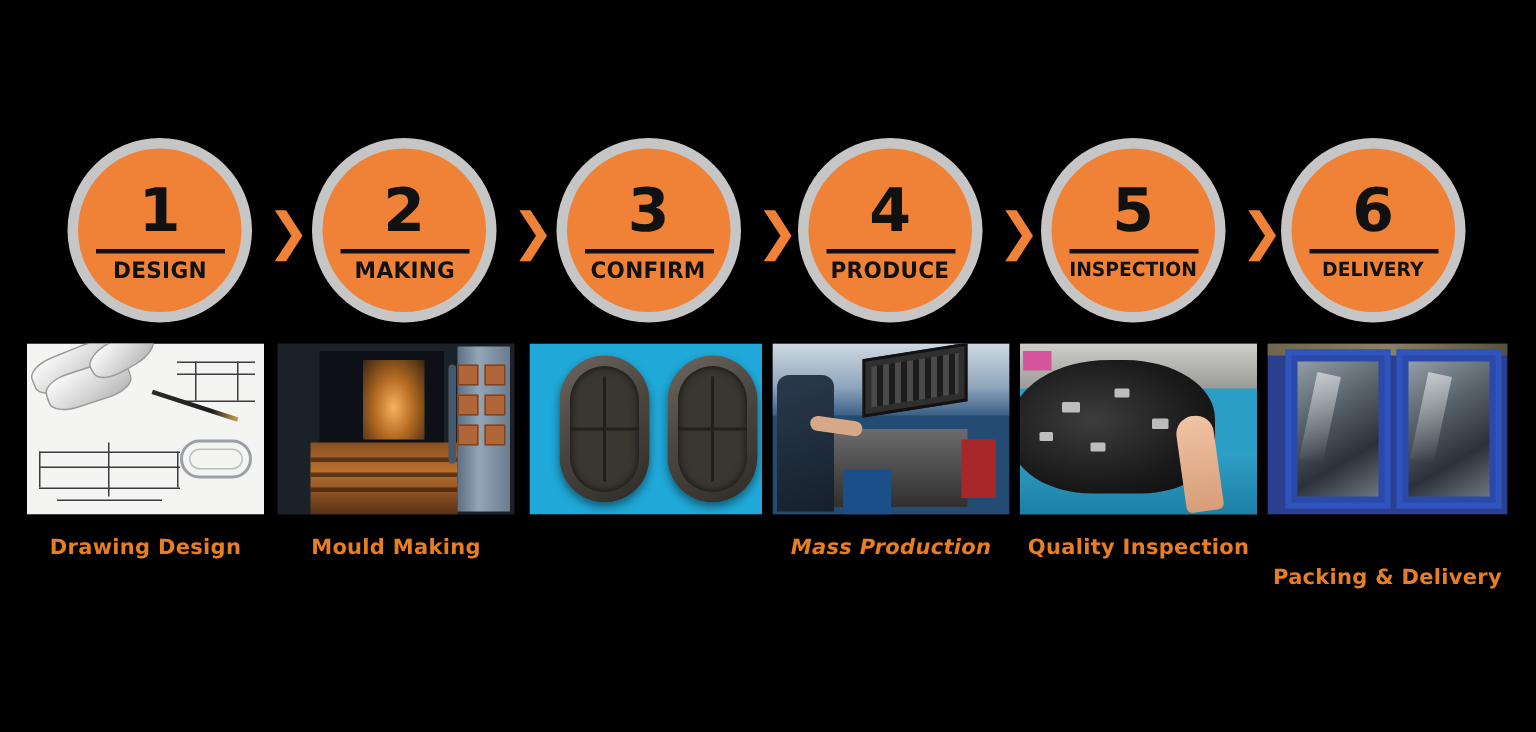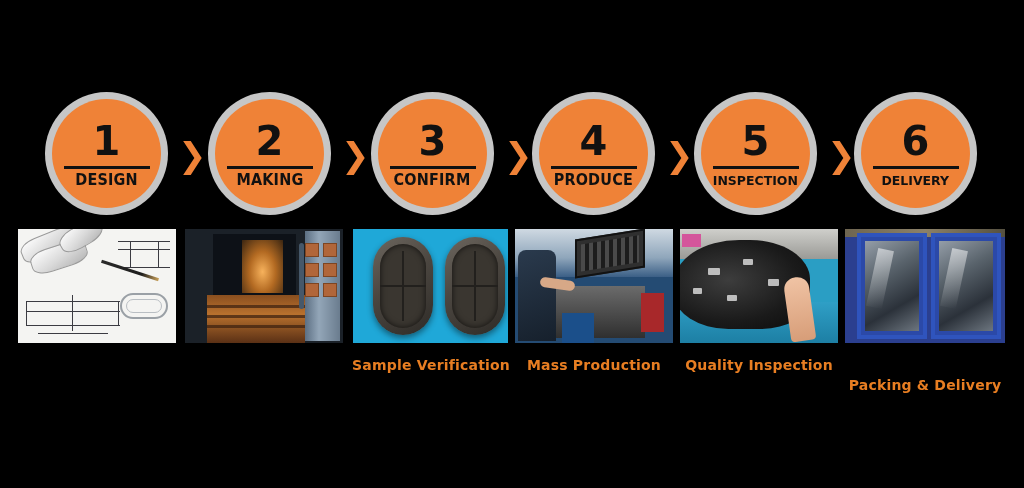--- a/index.html
+++ b/index.html
@@ -441,18 +441,19 @@
           <div class="bag"></div>
           <div class="sheen"></div>
         </div>
       <div class="crate c2">
           <div class="bag"></div>
           <div class="sheen"></div>
         </div>
     </div>
   </div>
 
-  <div class="caption" style="left:350px; width:162px;">Sample Verification</div>
-  <div class="caption" style="left:515px; width:158px;">Mass Production</div>
+  <div class="caption" style="left:18px;  width:158px;">Drawing Design</div>
+  <div class="caption" style="left:185px; width:158px;">Mould Making</div>
+  <div class="caption" style="left:515px; width:158px;font-style:italic;">Mass Production</div>
   <div class="caption" style="left:678px; width:162px;text-align:center;">Quality Inspection</div>
   <div class="caption" style="left:843px; width:164px;margin-top:20px;">Packing &amp; Delivery</div>
 
 </div>
 
 </body></html>

